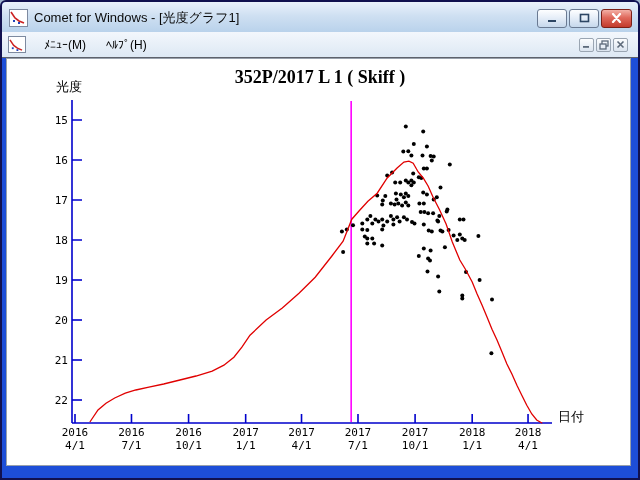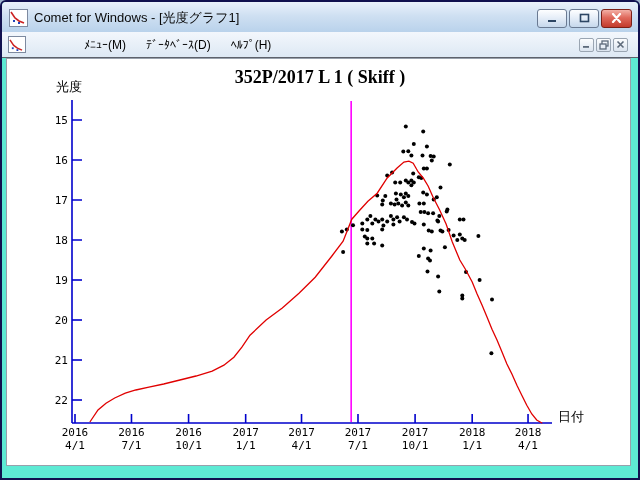--- a/index.html
+++ b/index.html
@@ -1,32 +1,32 @@
 <!DOCTYPE html>
 <html><head>
 <meta charset="utf-8">
 <style>
   html,body{margin:0;padding:0;width:640px;height:480px;overflow:hidden;
     font-family:"Liberation Sans",sans-serif;background:#9fb6cf;}
-  .window{position:absolute;inset:0;background:#5eead4;border:2px solid #11114f;
+  .window{position:absolute;inset:0;background:#1d4ed8;border:2px solid #11114f;
     border-radius:6px 6px 0 0;box-sizing:border-box;overflow:hidden;}
   .titlebar{height:28px;display:flex;align-items:center;padding:2px 4px 0 7px;
     background:linear-gradient(#eaf2fb,#cfe0f2 45%,#b9d2eb);}
   .titlebar .title{font-size:13px;color:#0a0a0a;margin-left:6px;flex:1;
     white-space:nowrap;overflow:hidden;}
   .appicon{width:17px;height:16px;background:#fff;border:1px solid #7d8aa0;
     display:inline-block;flex:0 0 auto;}
   .winbtns{display:flex;gap:2px;margin-right:2px;}
   .wbtn{width:30px;height:19px;border:1px solid #6a7a92;border-radius:3px;
     background:linear-gradient(#fdfeff,#e6eef8 45%,#c6d8ec);
     display:flex;align-items:center;justify-content:center;box-sizing:border-box;}
   .wbtn.close{width:31px;border-color:#7c2017;
     background:linear-gradient(#f3b0a6,#e0695c 45%,#c23a2c);}
   .menubar{height:25px;display:flex;align-items:center;padding:0 6px;
-    background:linear-gradient(#f3f7fc,#dde8f4);border-bottom:1px solid #5d616b;gap:40px;}
+    background:linear-gradient(#f3f7fc,#dde8f4);border-bottom:1px solid #5d616b;}
   .menubar .appicon{width:16px;height:15px;}
   .menu-items{display:flex;align-items:center;margin-left:8px;flex:1;}
   .menu-item{font-size:12px;color:#000;padding:3px 10px;cursor:default;}
   .mdibtns{display:flex;gap:2px;margin-right:4px;}
   .mdibtn{width:15px;height:14px;border:1px solid #9aa5b2;border-radius:2px;
     background:linear-gradient(#fcfdfe,#dbe4ef);display:flex;align-items:center;
     justify-content:center;box-sizing:border-box;}
   .client{position:absolute;left:4px;right:7px;top:56px;bottom:12px;
     background:#ffffff;border:1px solid #98a0ac;box-sizing:border-box;}
   .chart-svg{position:absolute;left:0;top:0;width:640px;height:480px;
@@ -69,21 +69,20 @@
   <div class="menubar">
     <span class="appicon">
       <svg width="14" height="13" viewBox="0 0 15 14">
         <polyline points="1,2 5,8 9,11 14,13" fill="none" stroke="#cc2222" stroke-width="1.6"></polyline>
         <rect x="3" y="10" width="2" height="2" fill="#2244bb"></rect>
         <rect x="8" y="12" width="2" height="2" fill="#2244bb"></rect>
       </svg>
     </span>
     <span class="menu-items">
         <span class="menu-item">ﾒﾆｭｰ(M)</span>
-        <span class="menu-item">ﾃﾞｰﾀﾍﾞｰｽ(D)</span>
         <span class="menu-item">ﾍﾙﾌﾟ(H)</span>
       </span>
     <span class="mdibtns">
       <span class="mdibtn">
         <svg width="9" height="9" viewBox="0 0 9 9">
             <rect x="1" y="6" width="6" height="1.8" fill="#5d6a7a"></rect>
           </svg>
       </span>
       <span class="mdibtn">
         <svg width="10" height="10" viewBox="0 0 10 10">

